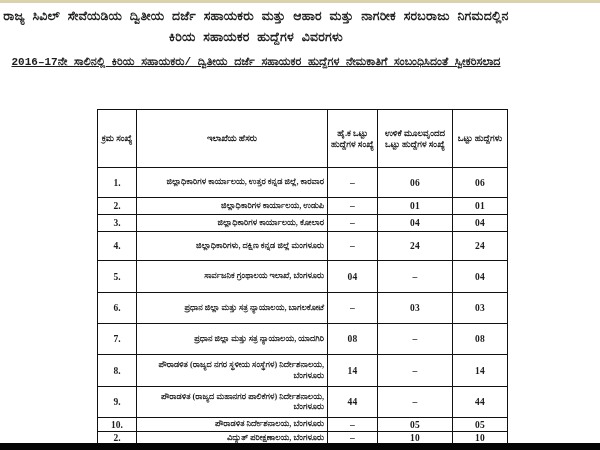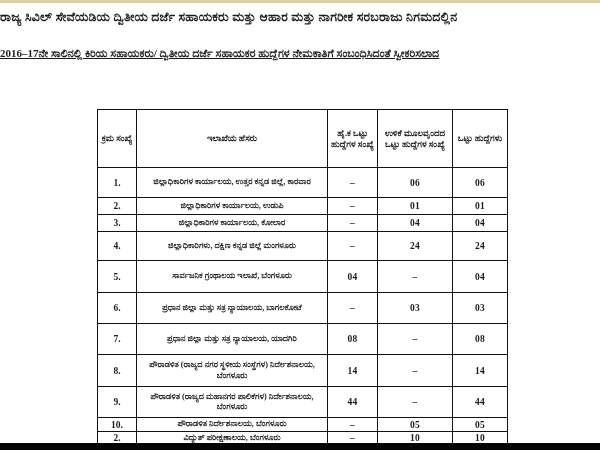--- a/index.html
+++ b/index.html
@@ -14,34 +14,34 @@
   }
   .top-strip {
     position: absolute; left: 0; top: 0; width: 600px; height: 3px;
     background: #d9d2ac;
   }
   .bottom-strip {
     position: absolute; left: 0; top: 443px; width: 600px; height: 7px;
     background: #050505;
     z-index: 5;
   }
-  .doc-header { position: absolute; left: 0; top: 7px; width: 512px; text-align: left; }
+  .doc-header { position: absolute; left: 0; top: 7px; width: 512px; text-align: center; font-family: Liberation Mono, monospace; }
   .title-line {
     font-weight: bold;
     font-size: 12.5px;
     line-height: 21px;
     letter-spacing: 0.2px;
   }
   .subtitle-line {
     font-weight: bold;
     font-size: 11px;
     line-height: 17px;
     text-decoration: underline;
   }
-  .subtitle-block { margin-top: 17px; }
+  .subtitle-block { margin-top: 5px; }
   .posts-table-wrap {
     position: absolute; left: 97px; top: 94px; width: 412px; height: 347px;
     overflow: hidden;
     margin-top: 15px;
   }
   table.posts-table {
     border-collapse: collapse;
     table-layout: fixed;
     width: 410px;
   }
@@ -51,30 +51,31 @@
     overflow: hidden;
     vertical-align: middle;
   }
   table.posts-table th {
     font-size: 8.6px;
     line-height: 1.2;
     text-align: center;
     padding: 1px 2px;
   }
   td.c-serial { font-size: 9.5px; text-align: center; }
-  td.c-dept   { font-size: 8.2px; text-align: center; padding: 1px 3px; line-height: 1.25; }
+  td.c-dept   { font-size: 8.2px; text-align: right; padding: 1px 3px; line-height: 1.25; }
   td.c-num    { font-size: 9.5px; text-align: center; letter-spacing: 0.3px; }
 </style>
 </head>
 <body>
 
 <div class="top-strip"></div>
 
 <div class="doc-header">
   <div class="title-line">ರಾಜ್ಯ ಸಿವಿಲ್ ಸೇವೆಯಡಿಯ ದ್ವಿತೀಯ ದರ್ಜೆ ಸಹಾಯಕರು ಮತ್ತು ಆಹಾರ ಮತ್ತು ನಾಗರೀಕ ಸರಬರಾಜು ನಿಗಮದಲ್ಲಿನ</div>
+  <div class="title-line">ಕಿರಿಯ ಸಹಾಯಕರ ಹುದ್ದೆಗಳ ವಿವರಗಳು</div>
   <div class="subtitle-block">
     <div class="subtitle-line">2016–17ನೇ ಸಾಲಿನಲ್ಲಿ ಕಿರಿಯ ಸಹಾಯಕರು/ ದ್ವಿತೀಯ ದರ್ಜೆ ಸಹಾಯಕರ ಹುದ್ದೆಗಳ ನೇಮಕಾತಿಗೆ ಸಂಬಂಧಿಸಿದಂತೆ ಸ್ವೀಕರಿಸಲಾದ</div>
   </div>
 </div>
 
 <div class="posts-table-wrap">
   <table class="posts-table">
     <colgroup>
       <col style="width:39px">
         <col style="width:191px">

